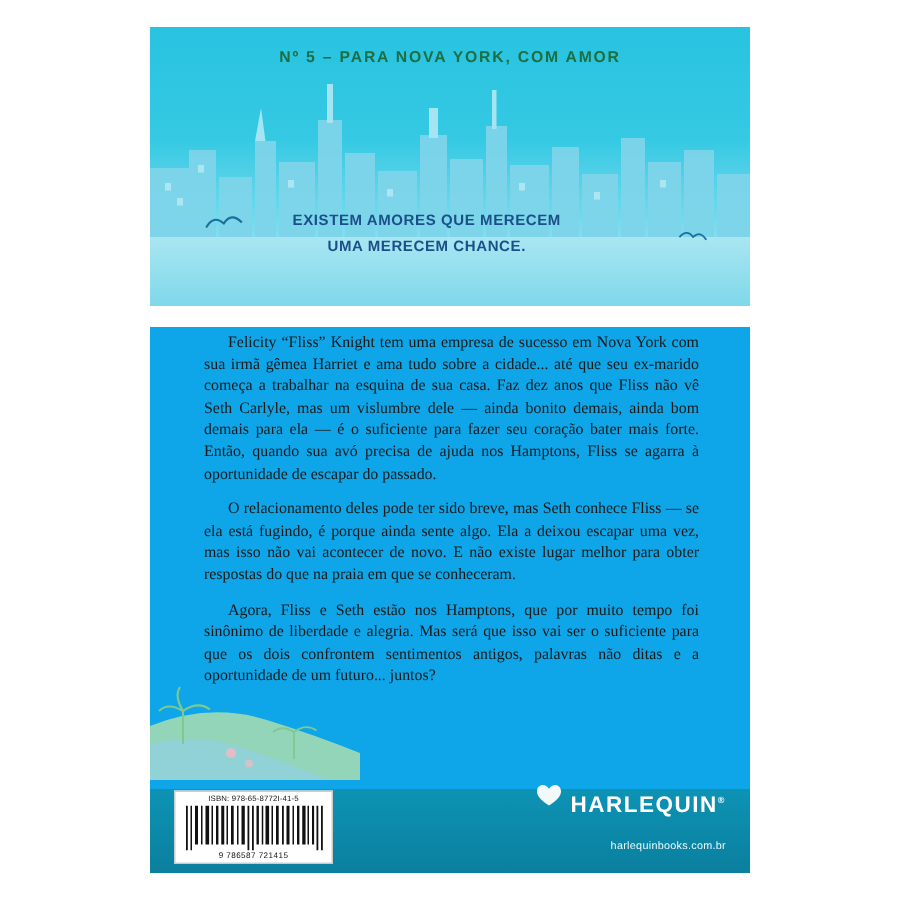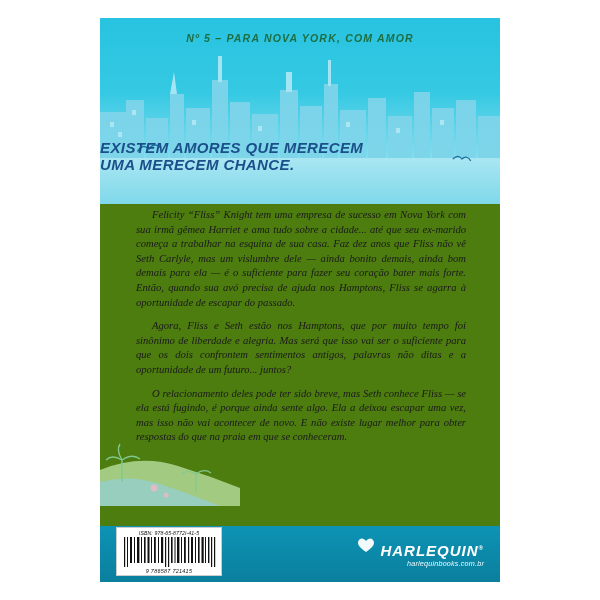--- a/index.html
+++ b/index.html
@@ -11,21 +11,20 @@
     width: 600px;
     height: 600px;
     font-family: "Liberation Serif", serif;
     overflow: hidden;
   }
   .page {
     position: relative;
     width: 600px;
     height: 600px;
     background: #ffffff;
-    font-style: italic;
   }
   .book {
     position: absolute;
     left: 100px;
     top: 18px;
     width: 400px;
     height: 564px;
     background: #ffffff;
     overflow: hidden;
   }
@@ -64,44 +63,45 @@
     bottom: 0;
     width: 400px;
     height: 46px;
     background: linear-gradient(#a9e6f2 0%, #7fd8ea 100%);
   }
   .headline {
     position: absolute;
     left: 0;
     top: 121px;
     width: 369px;
+    text-align: center;
     font-family: "Liberation Sans", sans-serif;
     font-weight: bold;
-    font-size: 15px;
+    font-size: 10px;
     line-height: 17px;
     letter-spacing: 0.4px;
     color: #1b4f8a;
   }
   .bird {
     position: absolute;
     color: #1b4f8a;
     font-size: 13px;
     font-family: "Liberation Sans", sans-serif;
   }
   .bird.b1 { left: 36px;  top: 122px; transform: rotate(-8deg); }
   .bird.b2 { left: 352px; top: 134px; transform: rotate(6deg); font-size: 11px; }
 
   
   .body-area {
     position: absolute;
     left: 0;
-    top: 186px;
+    top: 200px;
     width: 400px;
     height: 340px;
-    background: #4d7c0f;
+    background: #0ea5e9;
     padding: 0;
   }
   .copy {
     position: absolute;
     left: 36px;
     top: 4px;
     width: 330px;
     font-size: 10.6px;
     line-height: 14.6px;
     color: #1a1a1a;
@@ -181,21 +181,21 @@
   }
   .brand-name sup {
     font-size: 6px;
     vertical-align: super;
   }
   .brand-site {
     font-family: "Liberation Sans", sans-serif;
     font-size: 7.2px;
     color: #eafbff;
     letter-spacing: 0.2px;
-    margin-top: 0;
+    margin-top: 14px;
   }
   .brand-row { display: flex; align-items: flex-end; justify-content: flex-end; gap: 5px; }
   .brand-mark { margin-bottom: 2px; }
 </style>
 </head>
 <body>
 
 <div class="page">
   <div class="book">
 
@@ -257,22 +257,22 @@
 
       <div class="headline">
         <div>EXISTEM AMORES QUE MERECEM</div>
         <div>UMA MERECEM CHANCE.</div>
       </div>
     </div>
 
     <div class="body-area">
       <div class="copy">
         <p class="first">Felicity “Fliss” Knight tem uma empresa de sucesso em Nova York com sua irmã gêmea Harriet e ama tudo sobre a cidade... até que seu ex-marido começa a trabalhar na esquina de sua casa. Faz dez anos que Fliss não vê Seth Carlyle, mas um vislumbre dele — ainda bonito demais, ainda bom demais para ela — é o suficiente para fazer seu coração bater mais forte. Então, quando sua avó precisa de ajuda nos Hamptons, Fliss se agarra à oportunidade de escapar do passado.</p>
+        <p>O relacionamento deles pode ter sido breve, mas Seth conhece Fliss — se ela está fugindo, é porque ainda sente algo. Ela a deixou escapar uma vez, mas isso não vai acontecer de novo. E não existe lugar melhor para obter respostas do que na praia em que se conheceram.</p>
         <p>Agora, Fliss e Seth estão nos Hamptons, que por muito tempo foi sinônimo de liberdade e alegria. Mas será que isso vai ser o suficiente para que os dois confrontem sentimentos antigos, palavras não ditas e a oportunidade de um futuro... juntos?</p>
-        <p>O relacionamento deles pode ter sido breve, mas Seth conhece Fliss — se ela está fugindo, é porque ainda sente algo. Ela a deixou escapar uma vez, mas isso não vai acontecer de novo. E não existe lugar melhor para obter respostas do que na praia em que se conheceram.</p>
       </div>
 
       <svg class="bottom-art" viewBox="0 0 400 110" preserveAspectRatio="none">
         <path d="M0 74 Q40 58 78 70 Q110 80 140 92 L140 110 L0 110 Z" fill="#bfe6a8" opacity="0.75"></path>
         <path d="M0 86 Q30 78 60 88 Q90 98 120 110 L0 110 Z" fill="#8fd0e8" opacity="0.6"></path>
         <g stroke="#7fc98f" stroke-width="1.4" fill="none">
           <path d="M22 86 L22 64"></path>
           <path d="M22 64 Q12 58 6 64"></path>
           <path d="M22 64 Q32 57 40 63"></path>
           <path d="M22 64 Q16 54 20 48"></path>

